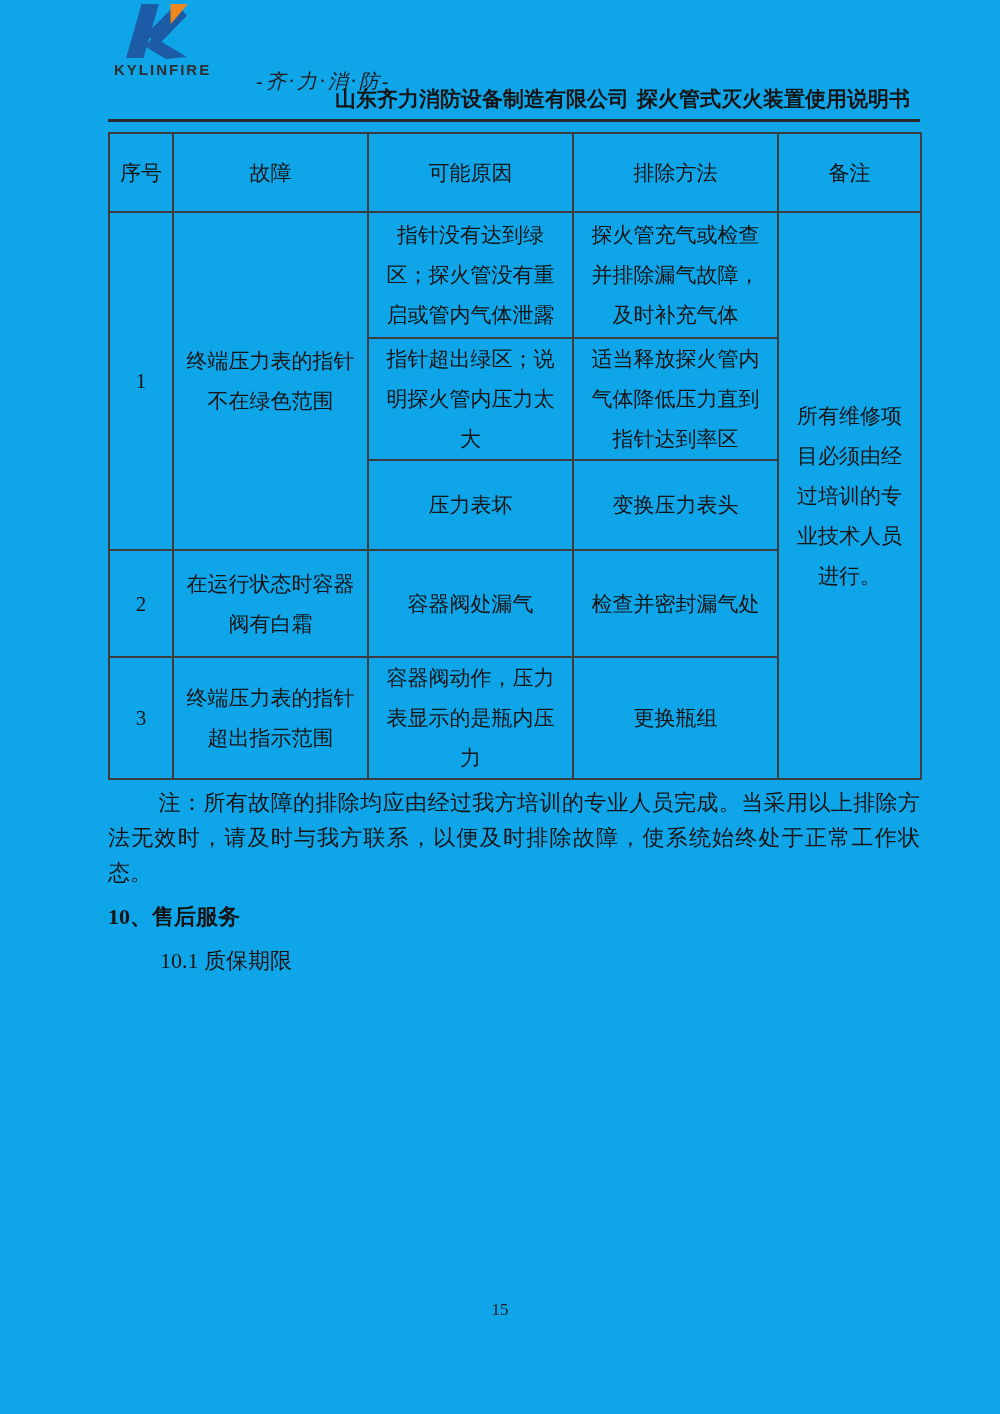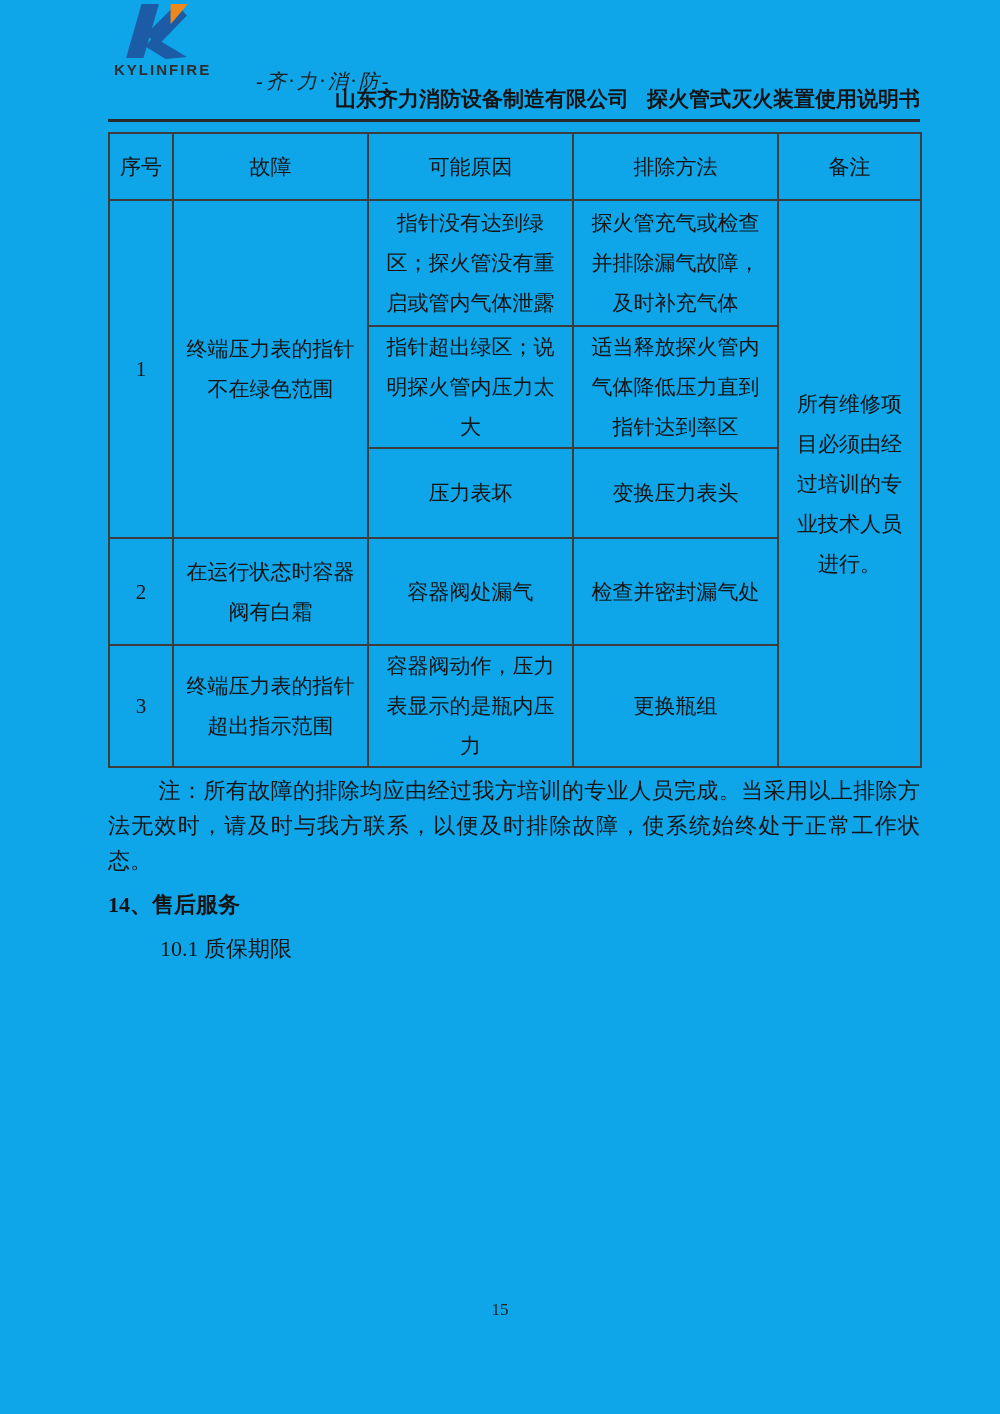--- a/index.html
+++ b/index.html
@@ -25,21 +25,21 @@
   }
   .tagline{
     position:absolute;left:148px;top:68px;
     font-size:20px;letter-spacing:3px;color:#1d1d1d;white-space:nowrap;font-style:italic;
   }
   .company{
     position:absolute;left:227px;bottom:6px;
     font-size:21px;font-weight:bold;white-space:nowrap;
   }
   .doctitle{
-    position:absolute;right:0;bottom:6px;
+    position:absolute;right:10px;bottom:6px;
     font-size:21px;font-weight:bold;white-space:nowrap;
   }
 
   
   .sec9{margin:16px 0 0 0;font-size:22px;font-weight:bold;line-height:32px;}
   .body{margin:0;font-size:22px;line-height:35px;}
   .just{text-align:justify;}
   .fli{text-indent:2.3em;}
   .sub{padding-left:52px;}
   .sec10{margin:0;font-size:22px;font-weight:bold;line-height:53px;}
@@ -56,21 +56,21 @@
     line-height:40px;padding:0 10px;
     word-break:break-all;
   }
   .c-no{width:64px;}
   .c-fault{width:195px;}
   .c-cause{width:205px;}
   .c-method{width:205px;}
   .c-remark{width:143px;}
   td.fault{padding:0 12px;}
   td.remark{padding:0 4px;line-height:42px;}
-  tr.hh{height:67px;}
+  tr.hh{height:79px;}
   tr.r1{height:126px;}
   tr.r2{height:117px;}
   tr.r3{height:90px;}
   tr.r4{height:107px;}
   tr.r5{height:118px;}
 
   
   .pageno{
     position:absolute;left:0;width:100%;top:1300px;
     text-align:center;font-size:17px;color:#222;
@@ -141,21 +141,21 @@
           <td>3</td>
           <td class="fault">终端压力表的指针超出指示范围</td>
           <td>容器阀动作，压力表显示的是瓶内压力</td>
           <td>更换瓶组</td>
         </tr>
       </tbody>
     </table>
 
     <p class="body just fli" style="margin-top:5px;">注：所有故障的排除均应由经过我方培训的专业人员完成。当采用以上排除方法无效时，请及时与我方联系，以便及时排除故障，使系统始终处于正常工作状态。</p>
 
-    <h2 class="sec10">14、售后服务</h2>
+    <h2 class="sec10">10、售后服务</h2>
 
     <p class="body sub">10.1 质保期限</p>
 
 
 
 
   </div>
 
   <div class="pageno">15</div>
 </div>

